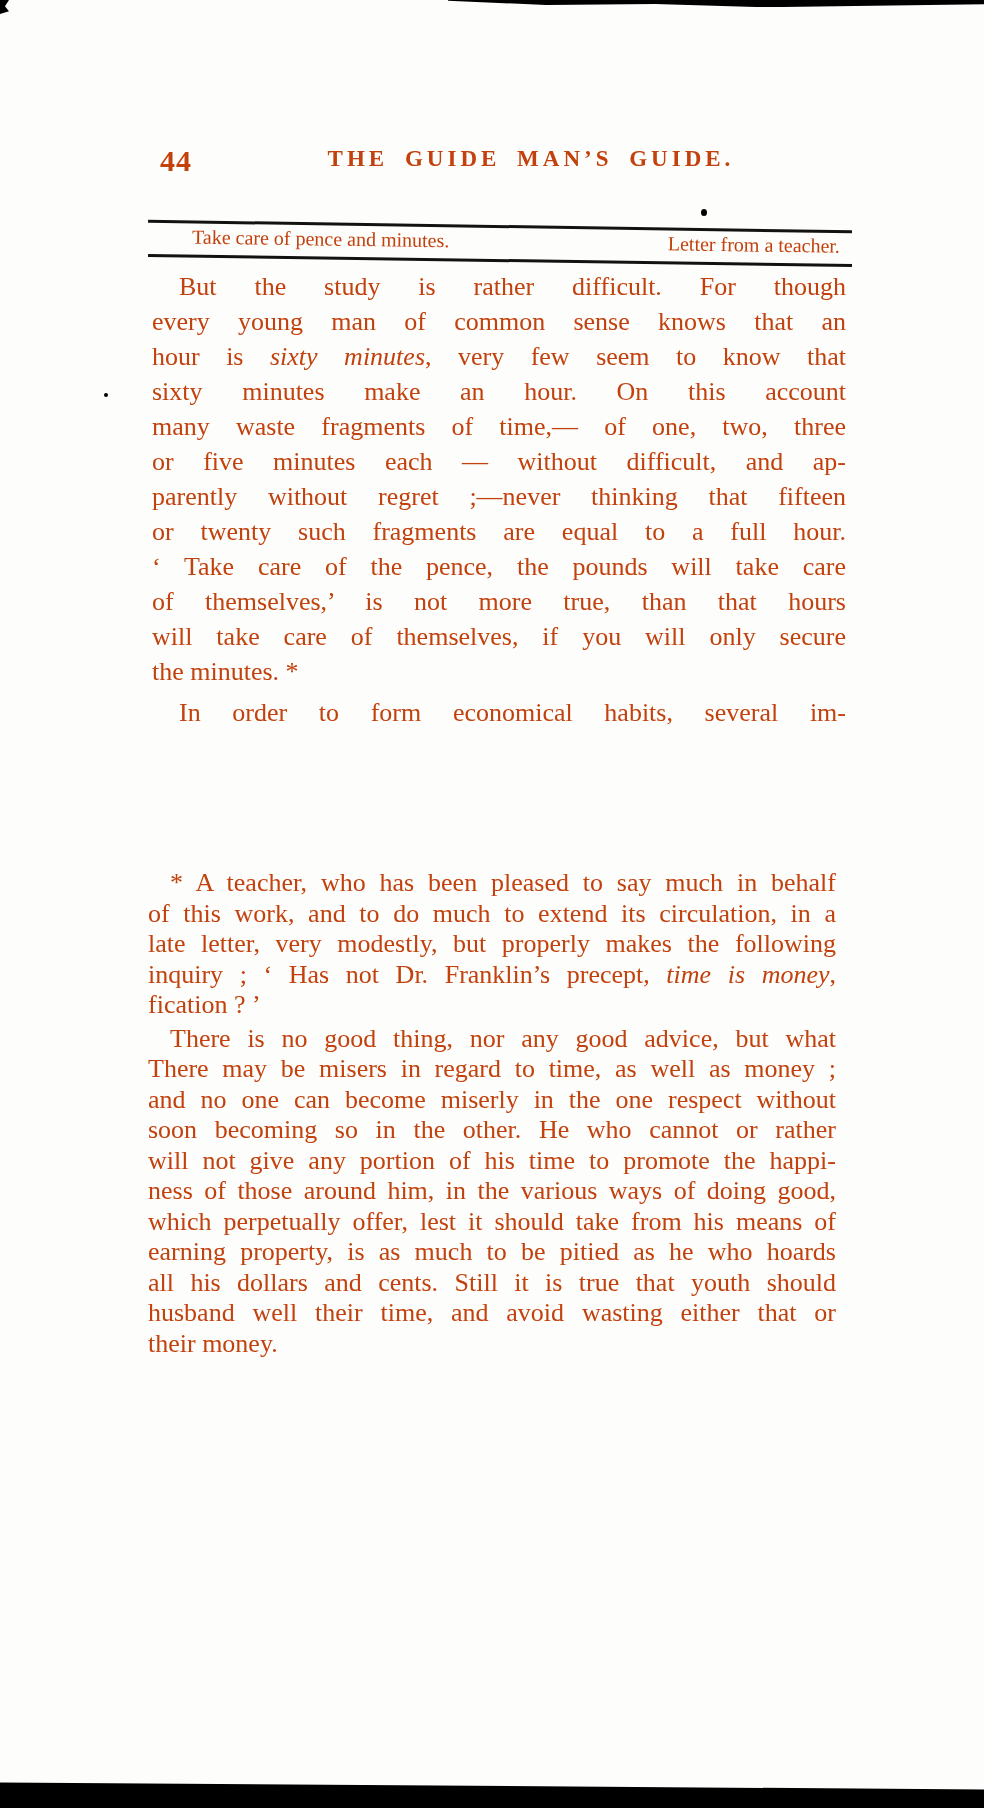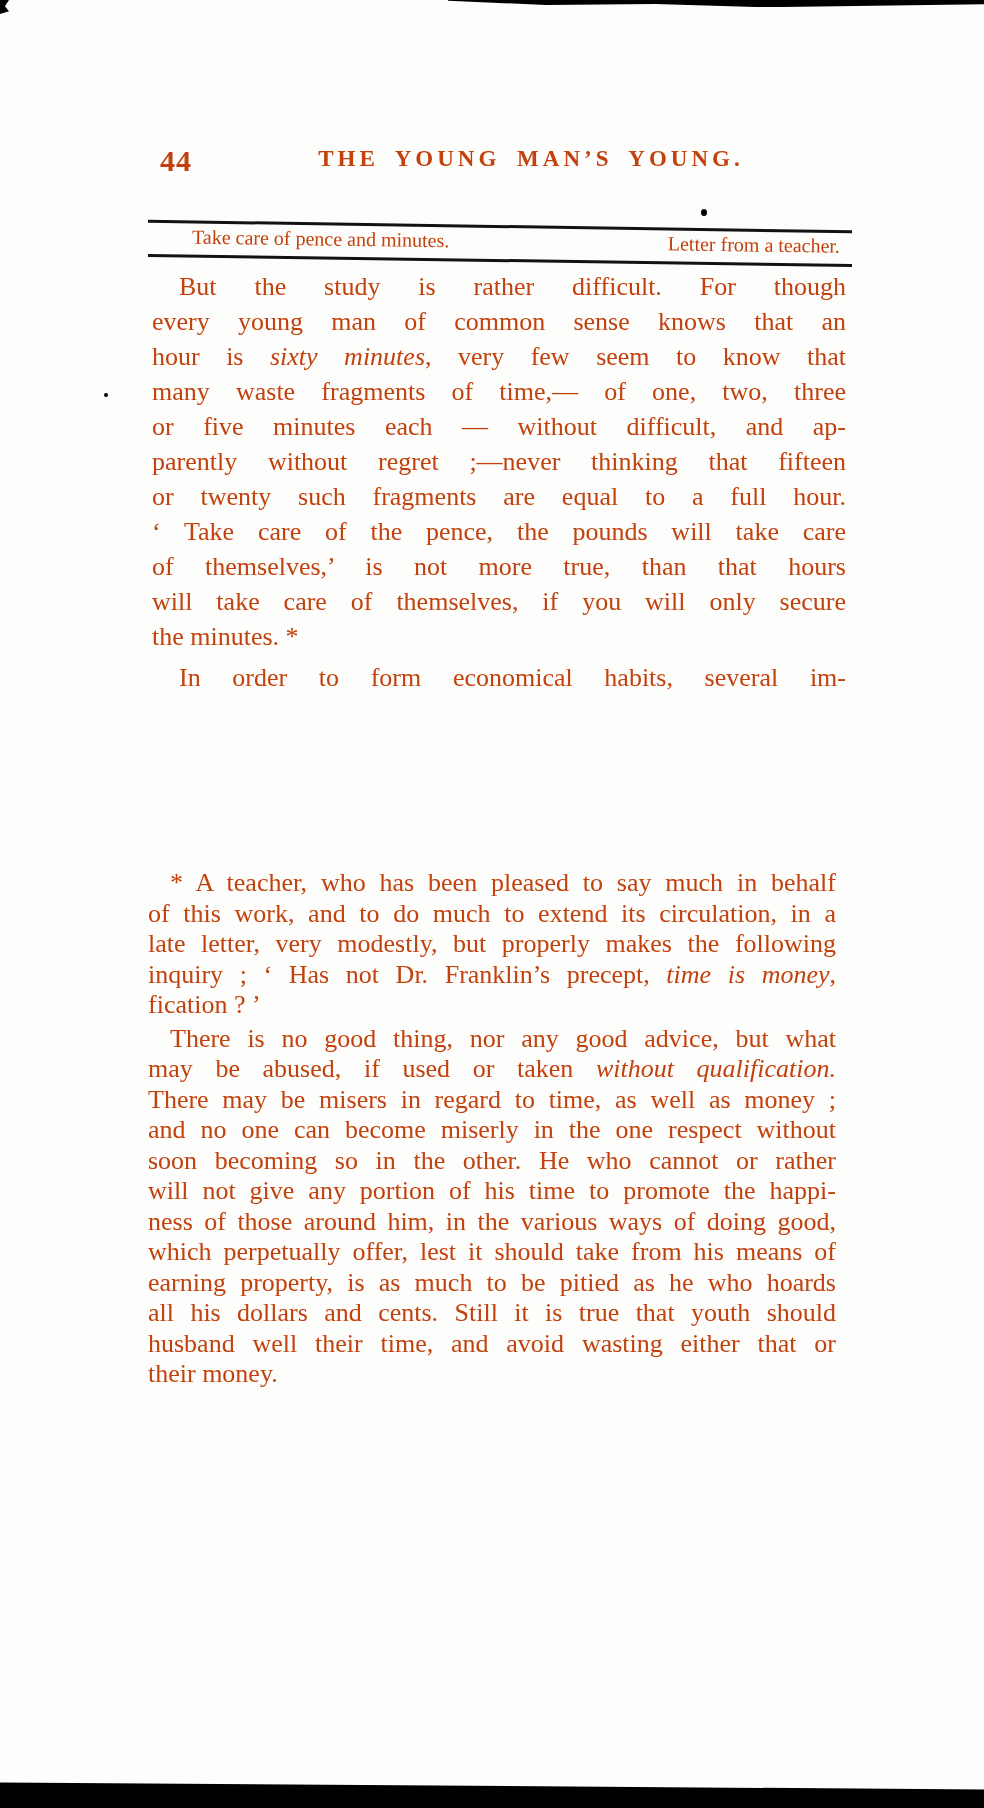--- a/index.html
+++ b/index.html
@@ -79,35 +79,36 @@
 
 <div class="sheet">
 
   <div class="artifact topbar"></div>
   <div class="artifact corner-speck"></div>
   <div class="artifact guide-speck"></div>
   <div class="artifact margin-speck"></div>
 
   <header class="page-header">
     <div class="pageno">44</div>
-    <div class="book-title">THE YOUNG MAN’S YOUNG.</div>
+    <div class="book-title">THE GUIDE MAN’S GUIDE.</div>
   </header>
 
   <div class="rule rule-top"></div>
   <div class="running-head">
     <span class="rh-left">Take care of pence and minutes.</span>
     <span class="rh-right">Letter from a teacher.</span>
   </div>
   <div class="rule rule-bottom"></div>
 
   <main class="body-text">
     <div class="para">
         <div class="line indent"><span>But the study is rather difficult.  For though</span></div>
         <div class="line"><span>every young man of common sense knows that an</span></div>
         <div class="line"><span>hour is </span><span class="it">sixty minutes</span><span>, very few seem to know that</span></div>
+        <div class="line"><span>sixty minutes make an hour.  On this account</span></div>
         <div class="line"><span>many waste fragments of time,— of one, two, three</span></div>
         <div class="line"><span>or five minutes each — without difficult, and ap-</span></div>
         <div class="line"><span>parently without regret ;—never thinking that fifteen</span></div>
         <div class="line"><span>or twenty such fragments are equal to a full hour.</span></div>
         <div class="line"><span>‘ Take care of the pence, the pounds will take care</span></div>
         <div class="line"><span>of themselves,’ is not more true, than that hours</span></div>
         <div class="line"><span>will take care of themselves, if you will only secure</span></div>
         <div class="line last"><span>the minutes. *</span></div>
       </div>
     <div class="para">
@@ -118,21 +119,20 @@
   <section class="footnote">
     <div class="para">
         <div class="line indent"><span>* A teacher, who has been pleased to say much in behalf</span></div>
         <div class="line"><span>of this work, and to do much to extend its circulation, in a</span></div>
         <div class="line"><span>late letter, very modestly, but properly makes the following</span></div>
         <div class="line"><span>inquiry ; ‘ Has not Dr. Franklin’s precept, </span><span class="it">time is money</span><span>,</span></div>
         <div class="line last"><span>fication ? ’</span></div>
       </div>
     <div class="para">
         <div class="line indent"><span>There is no good thing, nor any good advice, but what</span></div>
-        <div class="line"><span>may be abused, if used or taken </span><span class="it">without qualification.</span></div>
         <div class="line"><span>There may be misers in regard to time, as well as money ;</span></div>
         <div class="line"><span>and no one can become miserly in the one respect without</span></div>
         <div class="line"><span>soon becoming so in the other.  He who cannot or rather</span></div>
         <div class="line"><span>will not give any portion of his time to promote the happi-</span></div>
         <div class="line"><span>ness of those around him, in the various ways of doing good,</span></div>
         <div class="line"><span>which perpetually offer, lest it should take from his means of</span></div>
         <div class="line"><span>earning property, is as much to be pitied as he who hoards</span></div>
         <div class="line"><span>all his dollars and cents.  Still it is true that youth should</span></div>
         <div class="line"><span>husband well their time, and avoid wasting either that or</span></div>
         <div class="line last"><span>their money.</span></div>

